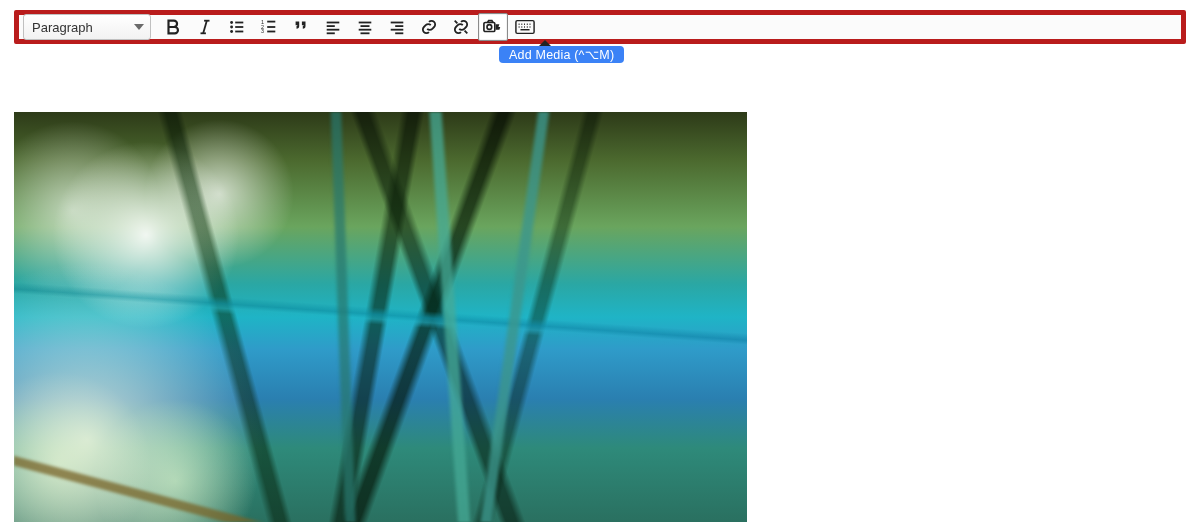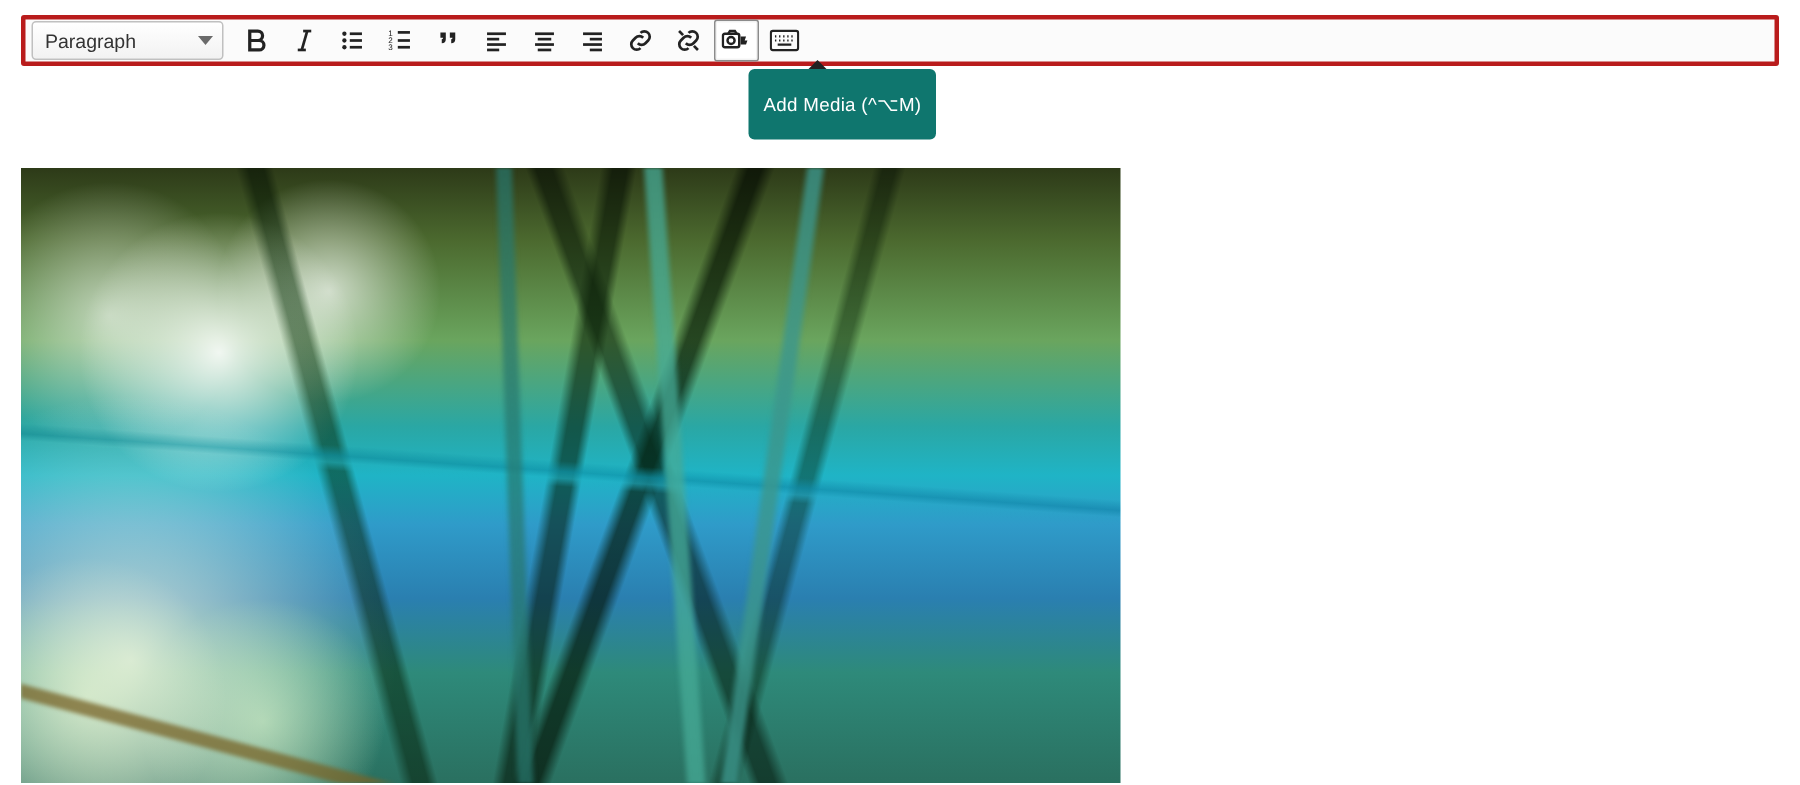--- a/index.html
+++ b/index.html
@@ -8,21 +8,21 @@
     font-family: -apple-system, BlinkMacSystemFont, "Segoe UI", Helvetica, Arial, sans-serif;
     background: #ffffff;
     width: 1200px;
     height: 523px;
     position: relative;
     overflow: hidden;
     padding: 10px 14px;
   }
 
   .toolbar {
-    border: 3px solid #b91c1c;
+    border: 5px solid #b91c1c;
     border-radius: 2px;
     background: #fbfbfb;
     display: flex;
     align-items: center;
     height: 34px;
     padding: 0 4px;
     gap: 0;
   }
 
   .format-select {
@@ -65,25 +65,25 @@
     box-shadow: inset 0 0 0 1px rgba(0,0,0,0.05);
   }
 
   svg { display: block; }
 
   
   .tooltip {
     position: absolute;
     top: 46px;
     left: 499px;
-    background: #0f766e;
+    background: #3b82f6;
     color: #fff;
     font-size: 12.5px;
     letter-spacing: 0.2px;
-    padding: 16px 10px;
+    padding: 1px 10px;
     border-radius: 4px;
     white-space: nowrap;
   }
   .tooltip::before {
     content: "";
     position: absolute;
     top: -6px;
     left: 40px;
     border-left: 6px solid transparent;
     border-right: 6px solid transparent;

